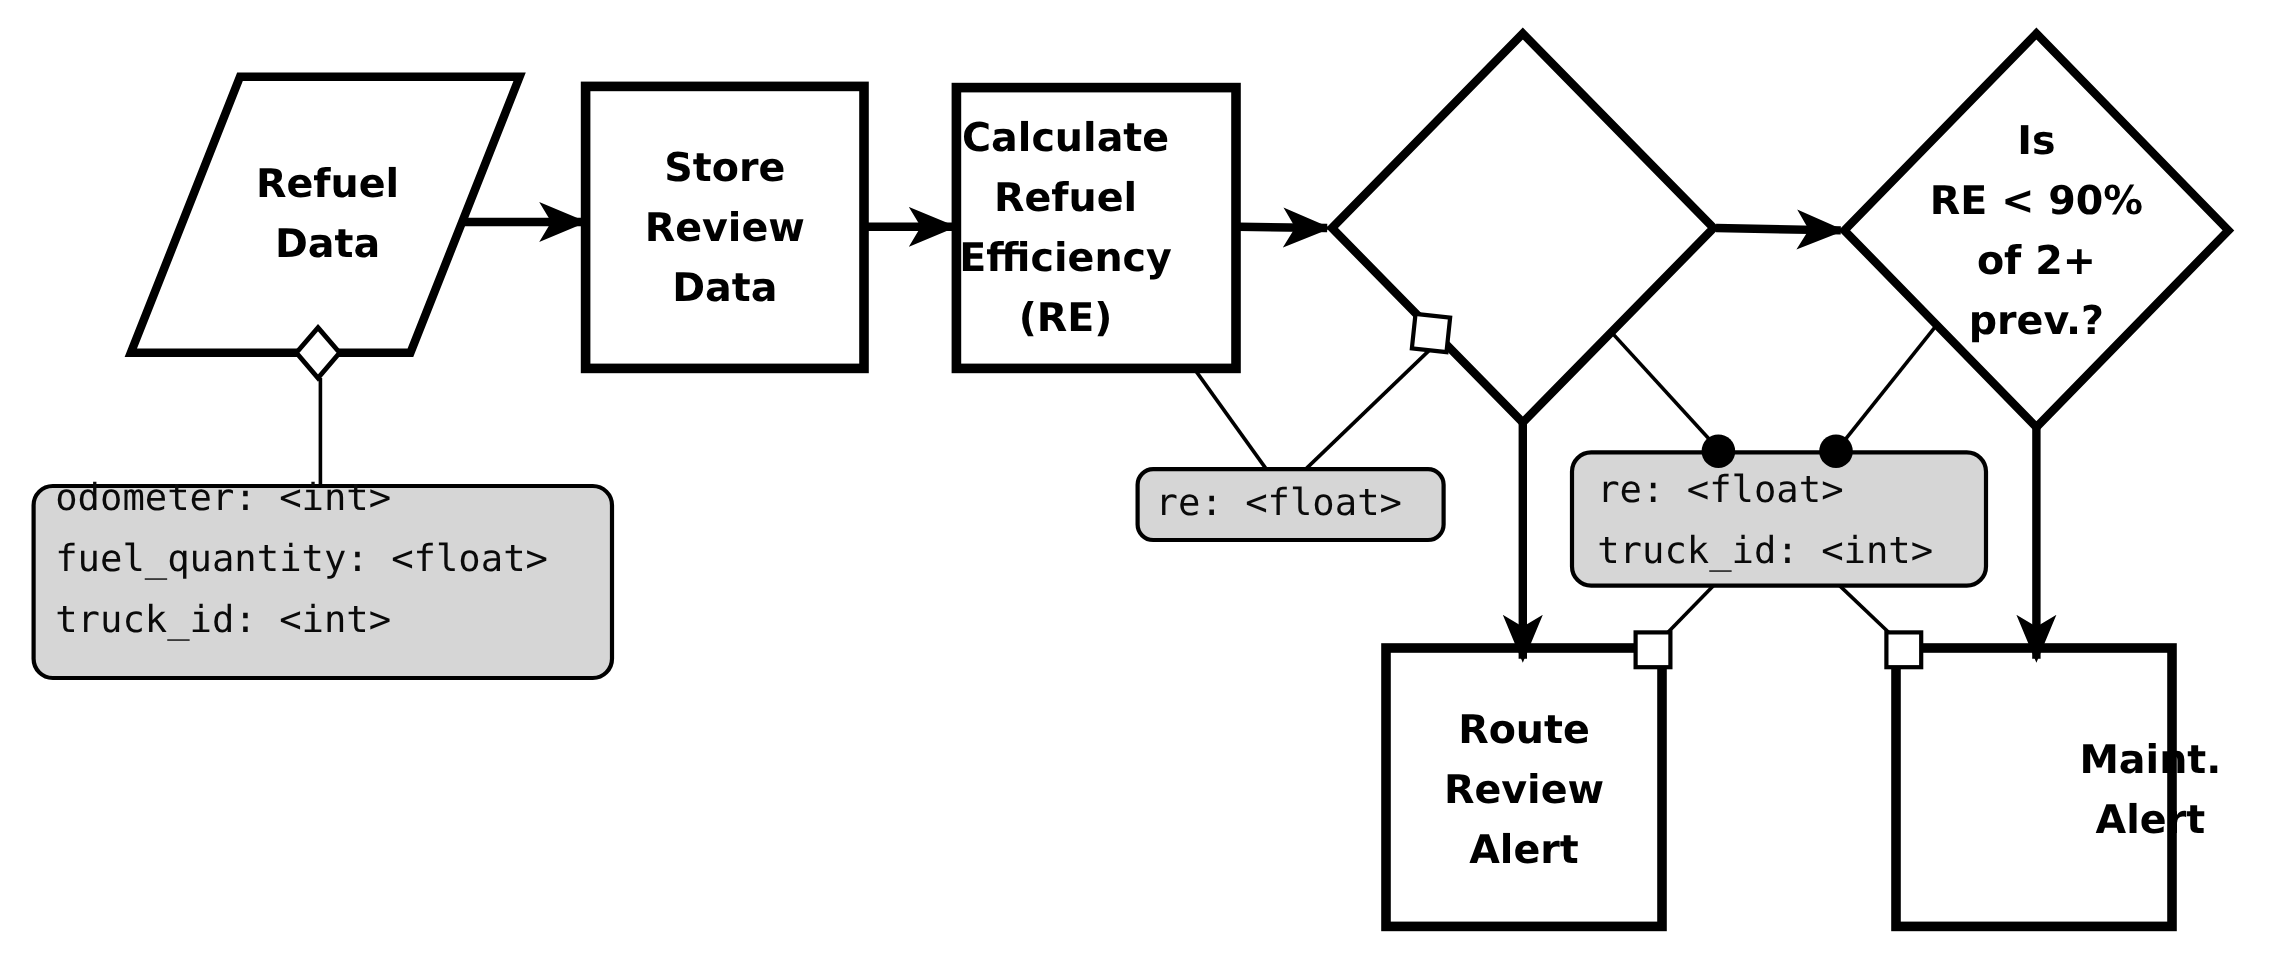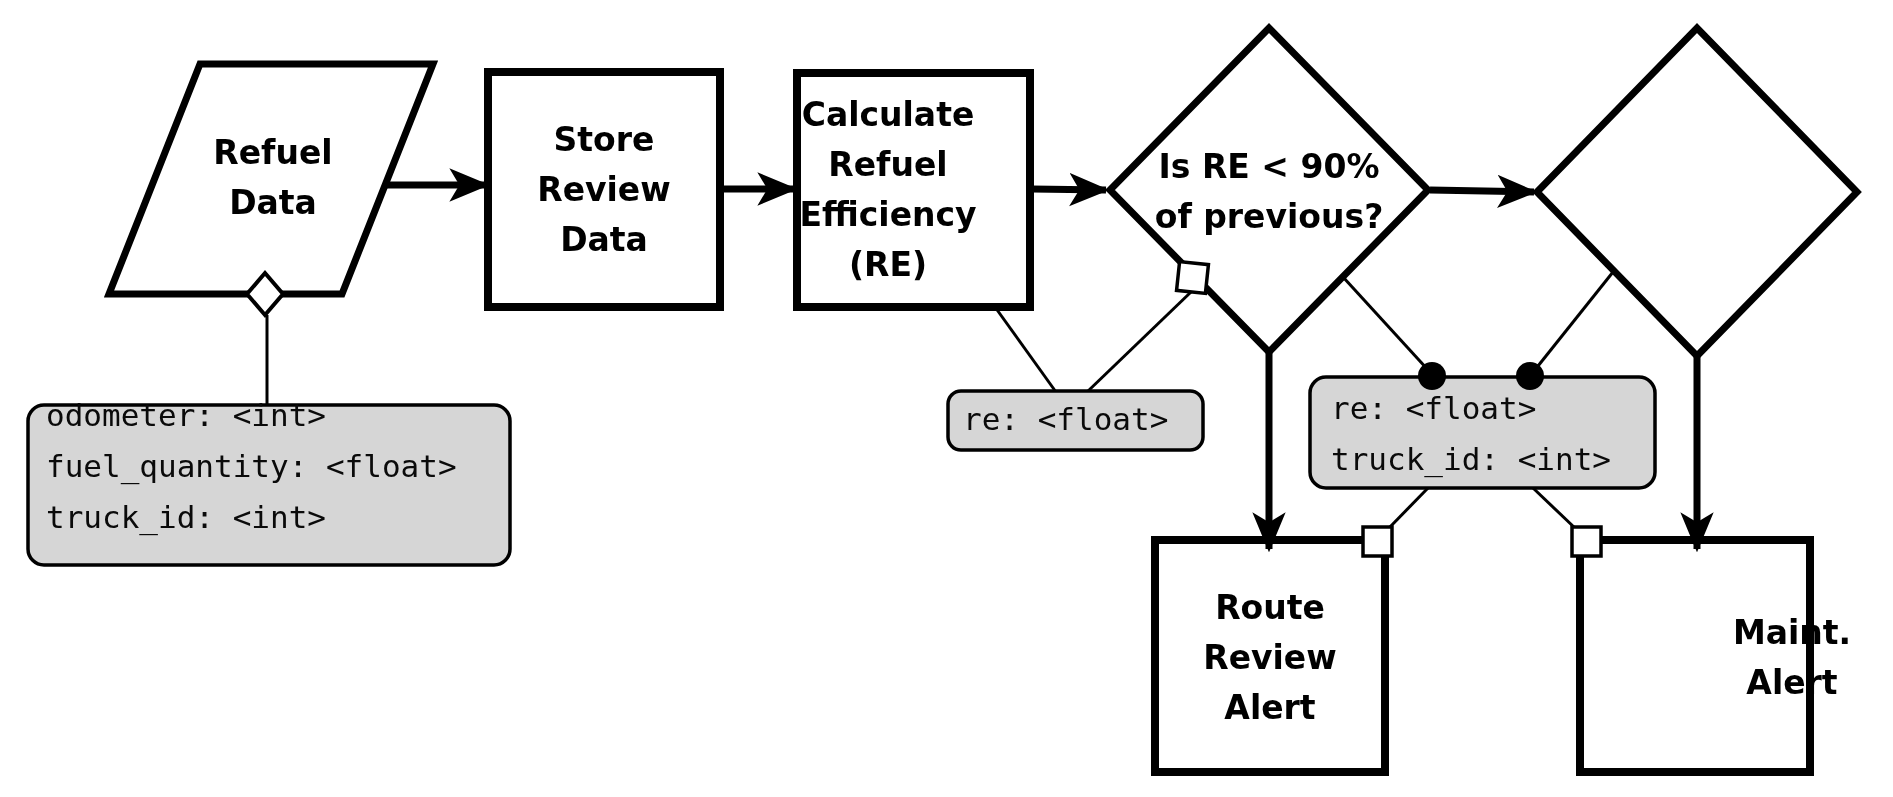--- a/index.html
+++ b/index.html
@@ -84,22 +84,24 @@
 
   <div class="label" style="left:273px;top:178px">Refuel
 Data</div>
   <div class="label" style="left:604px;top:190px">Store
 Review
 Data</div>
   <div class="label" style="left:888px;top:190px">Calculate
 Refuel
 Efficiency
 (RE)</div>
-  <div class="label" style="left:1269px;top:192px">Is RE &lt; 90%
-of previous?</div>
+  <div class="label" style="left:1697px;top:192px">Is
+RE &lt; 90%
+of 2+
+prev.?</div>
   <div class="label" style="left:1270px;top:658px">Route
 Review
 Alert</div>
   <div class="label" style="left:1792px;top:658px">Maint.
 Alert</div>
 
   <div class="mono" style="left:46px;top:390px">odometer: &lt;int&gt;
 fuel_quantity: &lt;float&gt;
 truck_id: &lt;int&gt;</div>
   <div class="mono" style="left:963px;top:394px">re: &lt;float&gt;</div>

